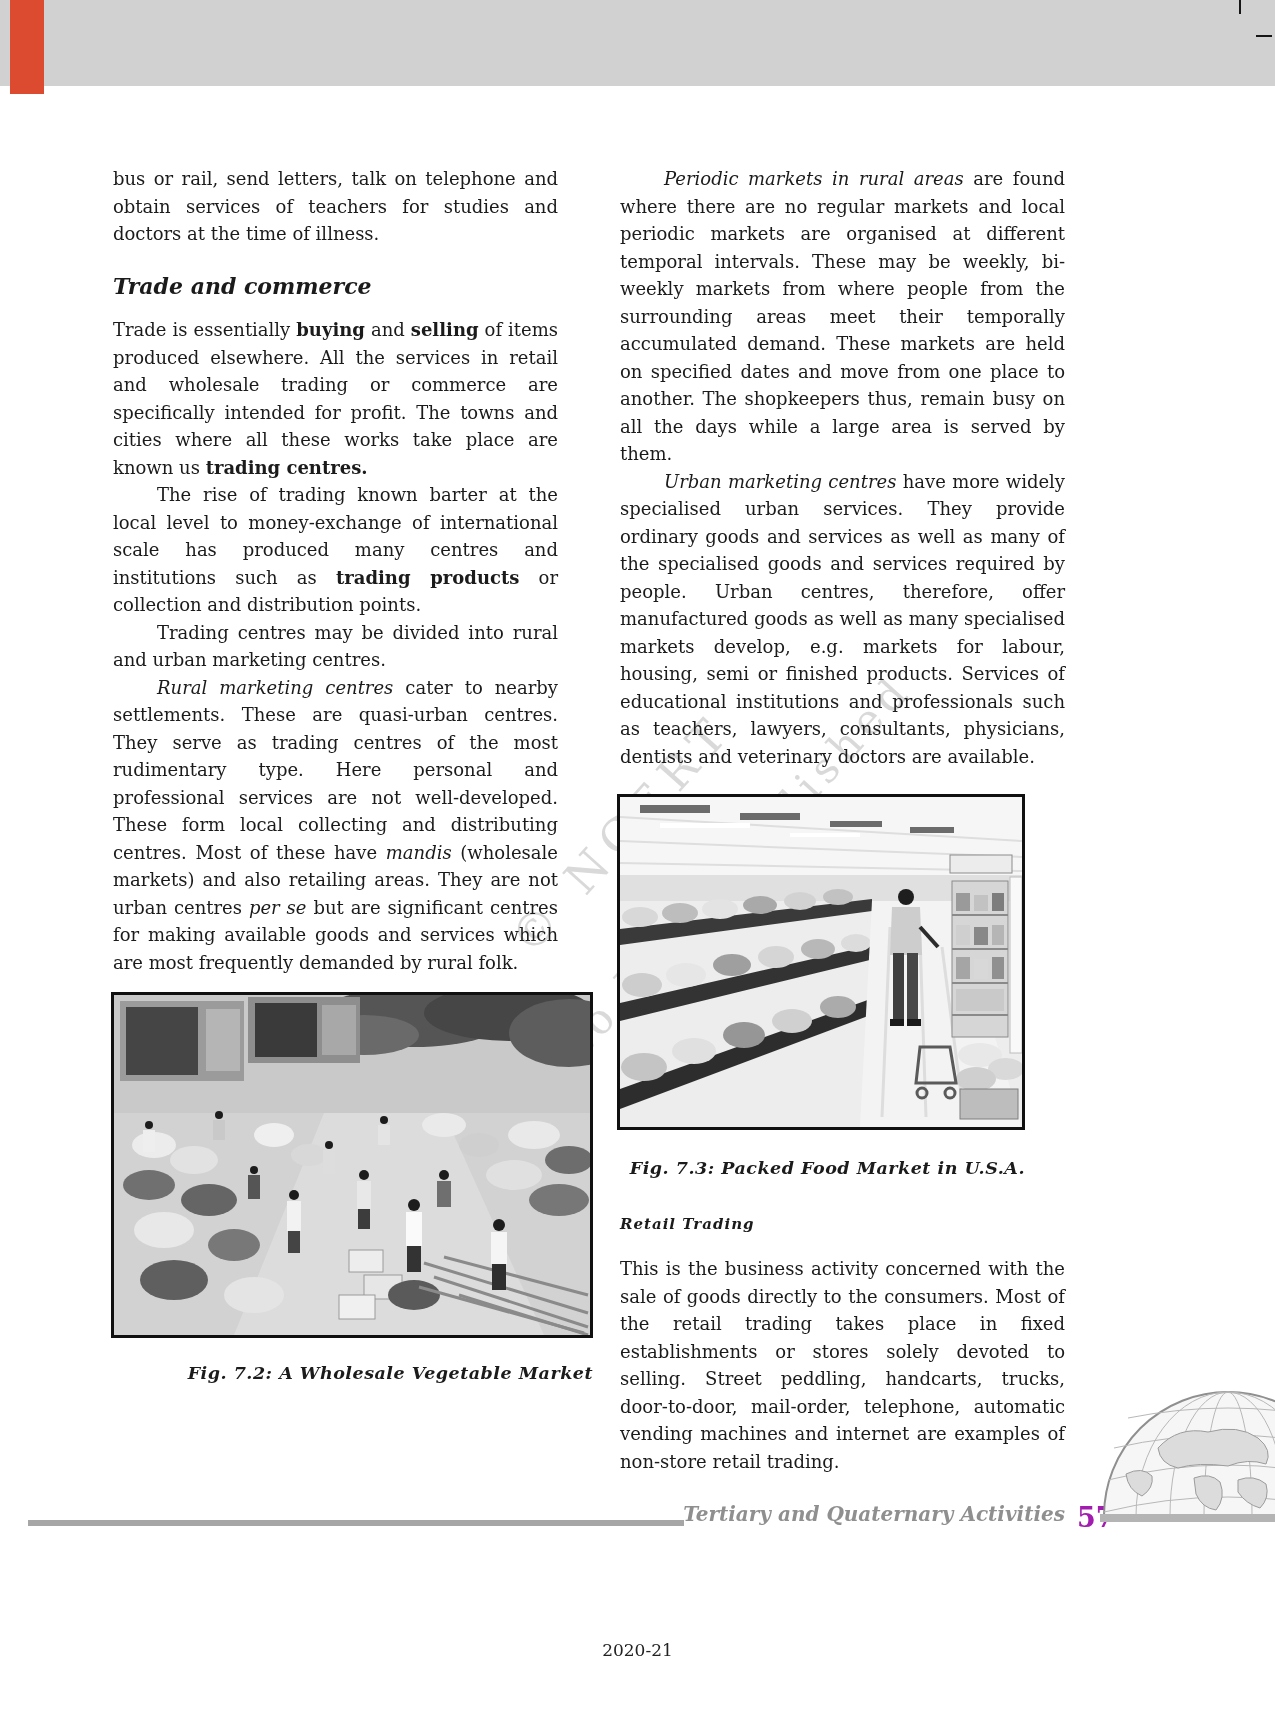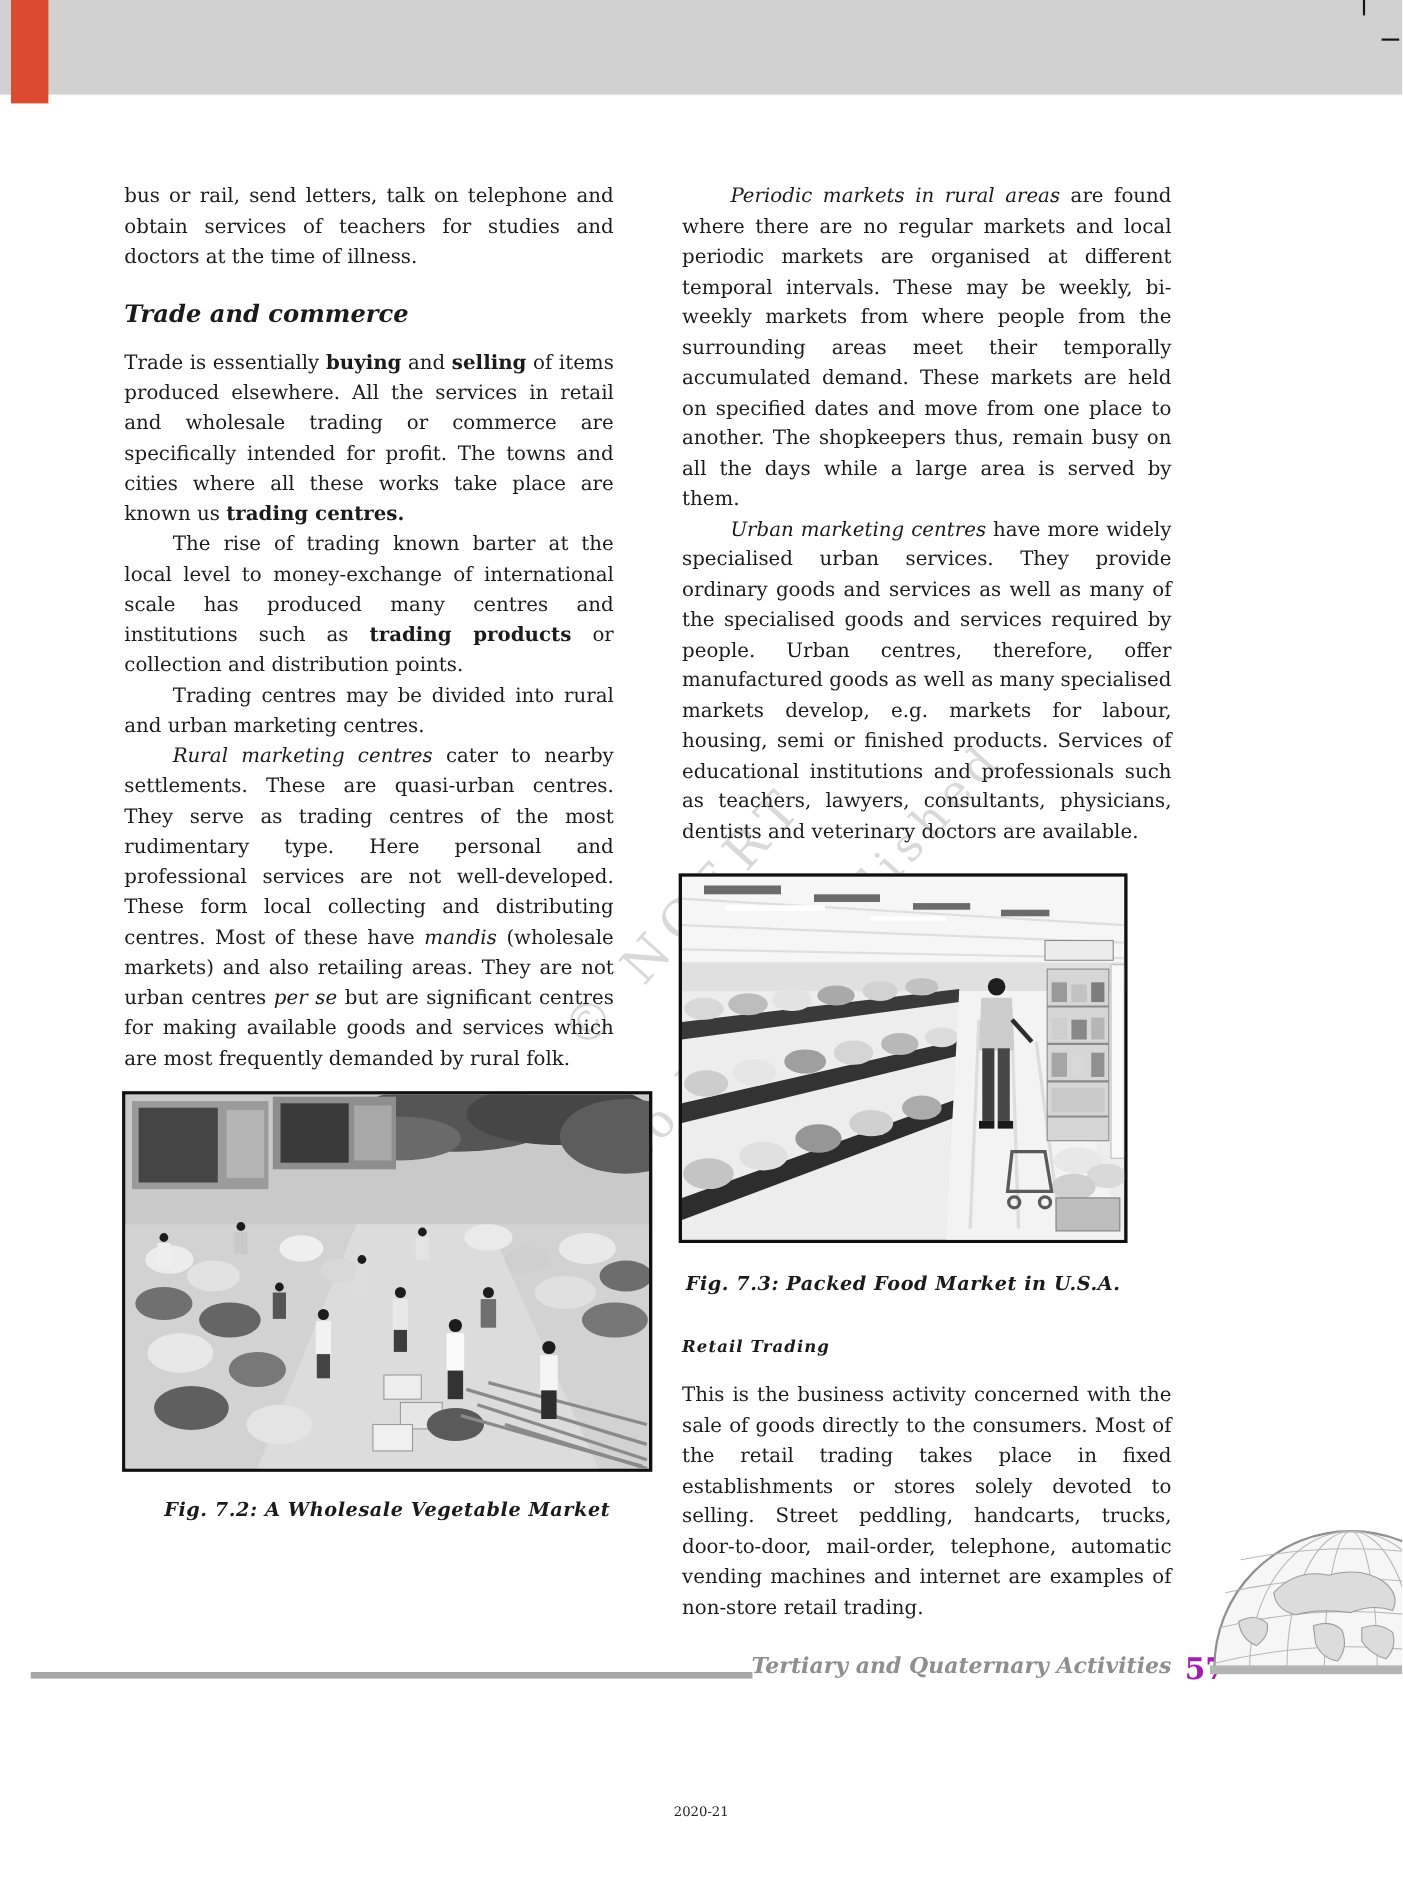--- a/index.html
+++ b/index.html
@@ -28,33 +28,33 @@
   .col p.indent{text-indent:44px;}
 
   .h-trade{font-size:22px;font-weight:bold;margin:25px 0 16px 0;text-align:left;font-style:italic;}
   .h-retail{font-size:15px;font-weight:bold;font-style:italic;margin:28px 0 17px 0;
             text-align:left;letter-spacing:1px;}
 
   .figure{box-sizing:border-box;border:3px solid #101010;background:#cfcfcf;position:relative;z-index:3;}
   .fig72{width:482px;height:346px;margin:16px 0 0 -2px;}
   .fig73{width:408px;height:336px;margin:24px 0 0 -3px;}
   .figure svg{display:block;width:100%;height:100%;}
-  .caption{font-size:17.5px;font-weight:bold;font-style:italic;text-align:center;
+  .caption{font-size:17.5px;font-weight:bold;font-style:italic;text-align:right;
            letter-spacing:.5px;}
   .cap72{width:482px;margin:22px 0 0 -2px;}
   .cap73{width:408px;margin:25px 0 0 -3px;}
 
   .footer-rule{position:absolute;left:28px;top:1520px;width:656px;height:6px;background:#a6a6a6;z-index:2;}
   .footer-title{position:absolute;left:640px;top:1502px;width:425px;text-align:right;
     font-size:20px;font-weight:bold;font-style:italic;color:#8f8f8f;z-index:2;}
   .page-number{position:absolute;left:1077px;top:1502px;font-size:27px;font-weight:bold;color:#a21caf;z-index:2;}
   .globe-bar{position:absolute;left:1100px;top:1514px;width:175px;height:8px;background:#b4b4b4;z-index:2;}
   .globe{position:absolute;left:1098px;top:1388px;width:177px;height:127px;z-index:2;}
   .year-footer{position:absolute;left:0;top:1640px;width:1275px;text-align:center;
-    font-size:12px;color:#222;z-index:2;}
+    font-size:17px;color:#222;z-index:2;}
 </style>
 </head>
 <body>
 
 <div id="page">
 
   <div class="top-band"></div>
   <div class="chapter-tab"></div>
   <div class="crop-v"></div>
   <div class="crop-h"></div>

